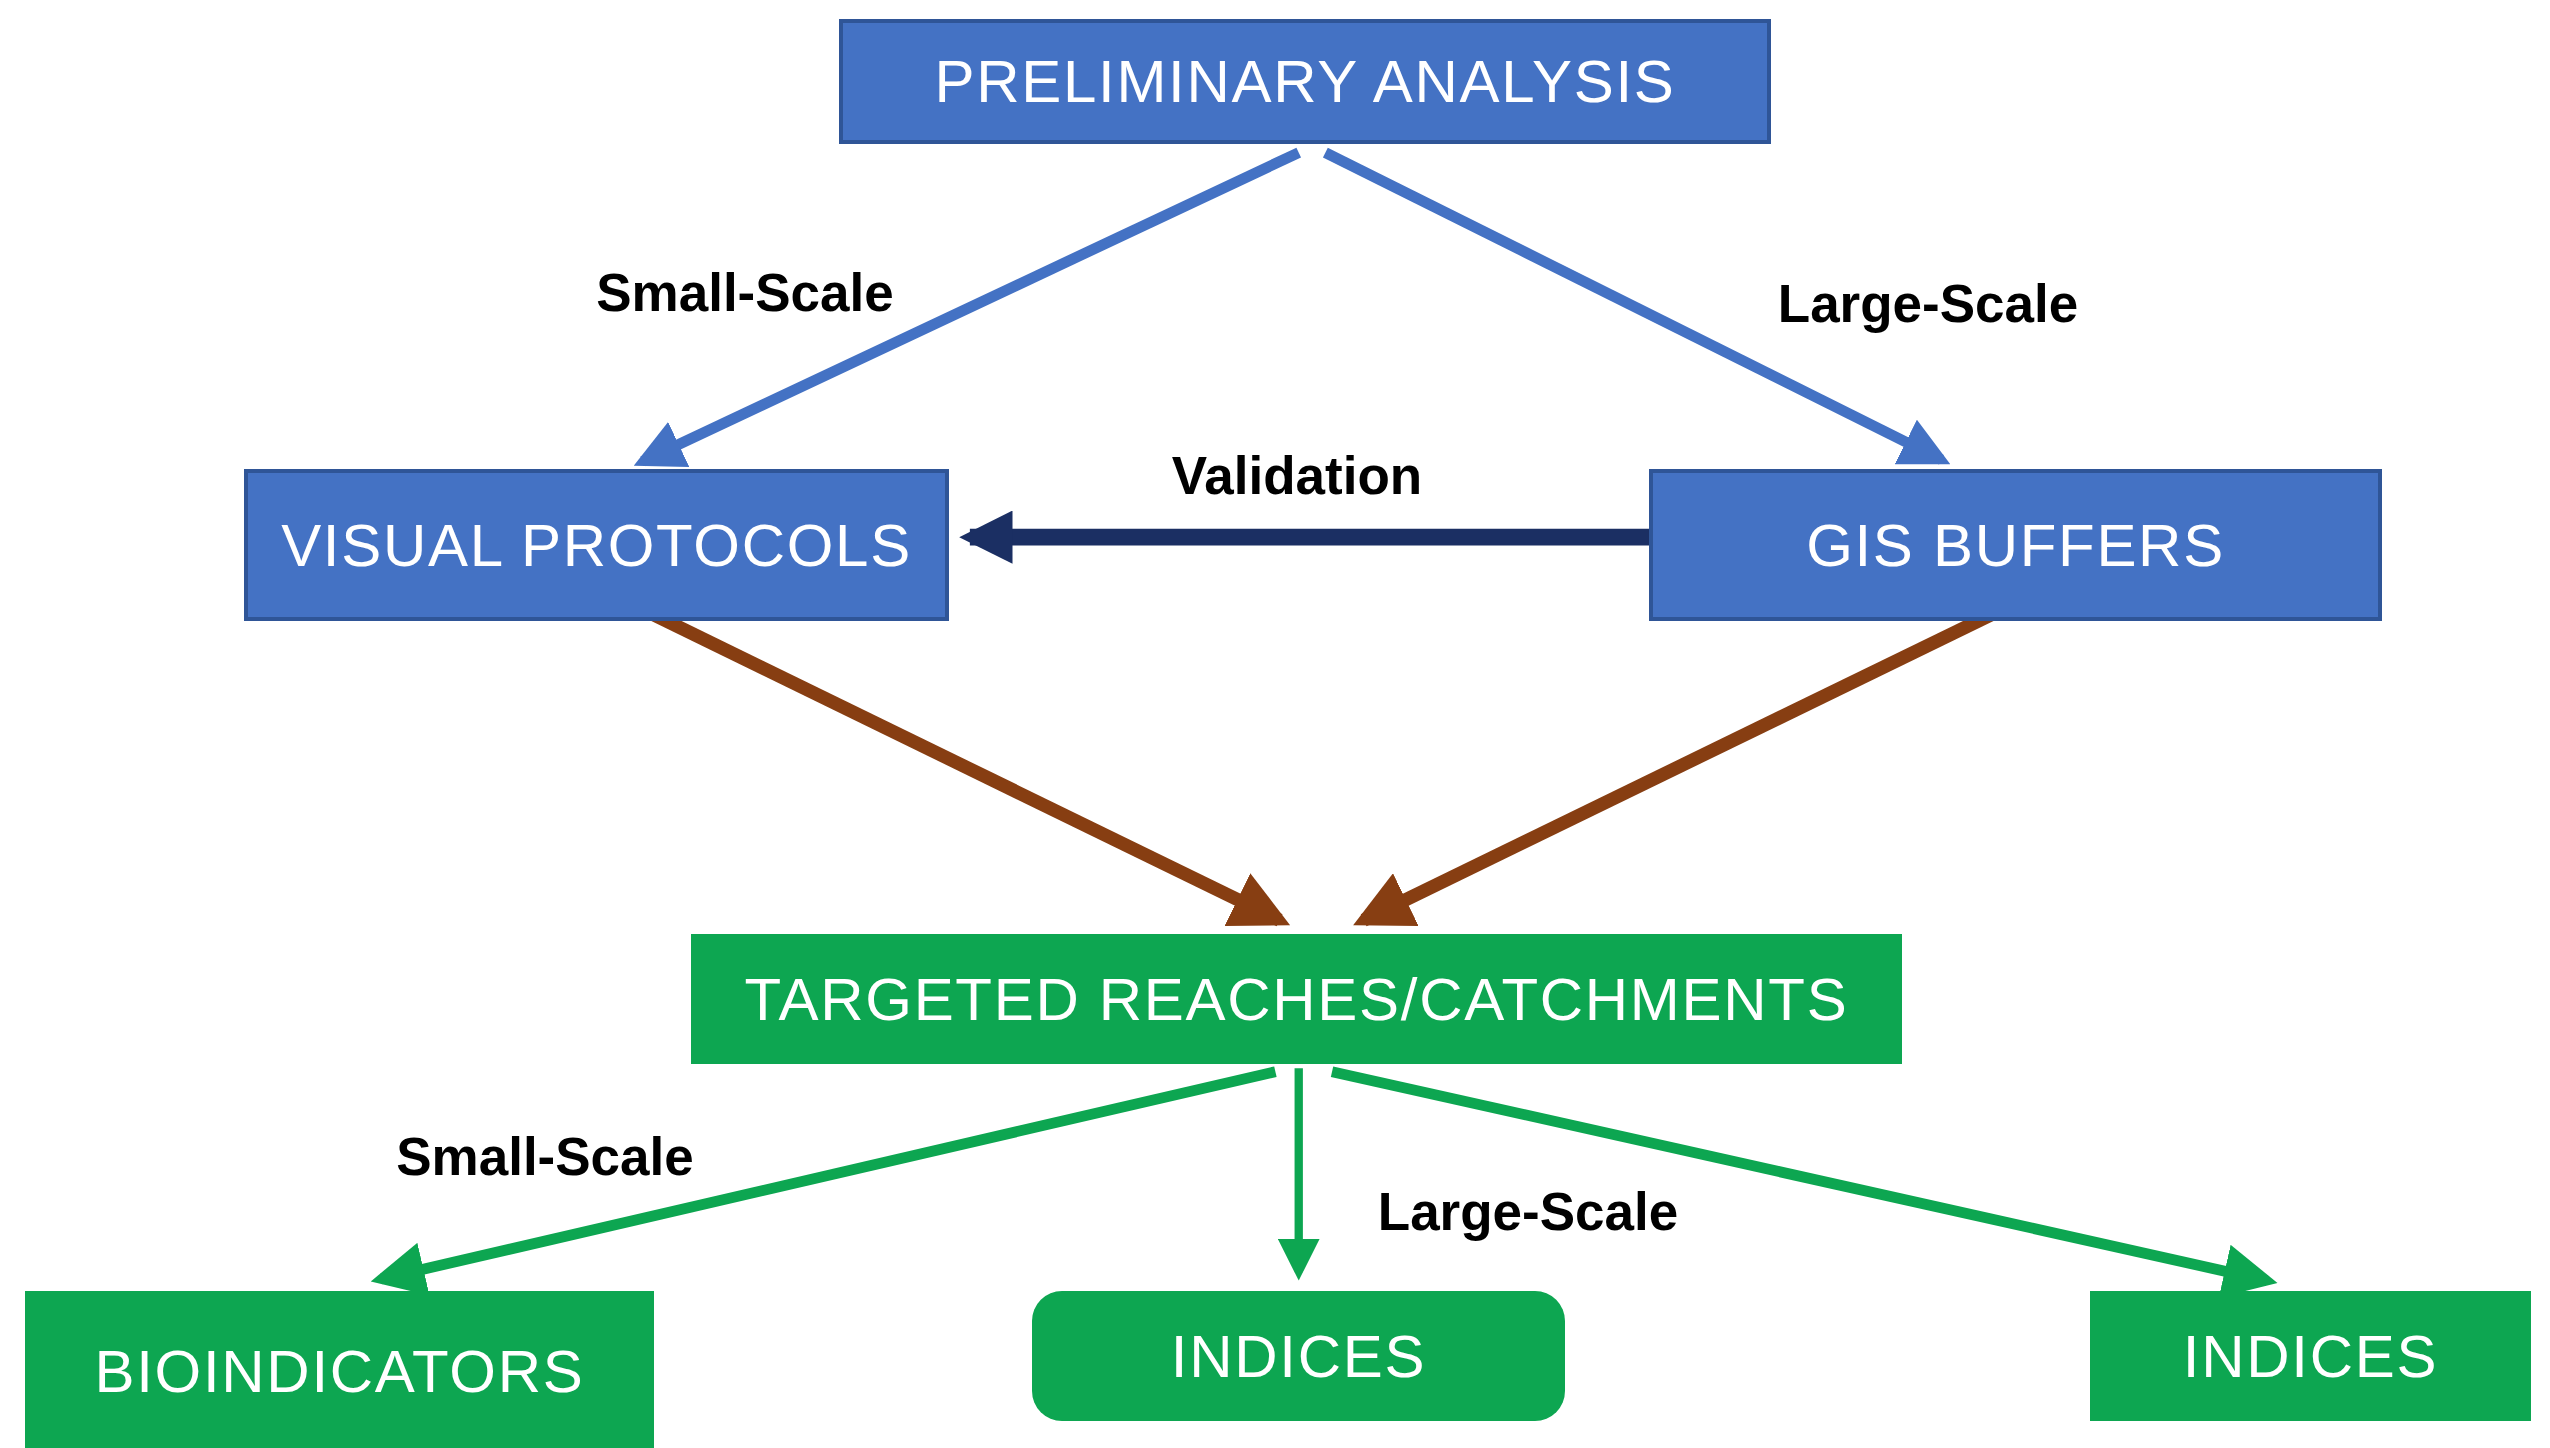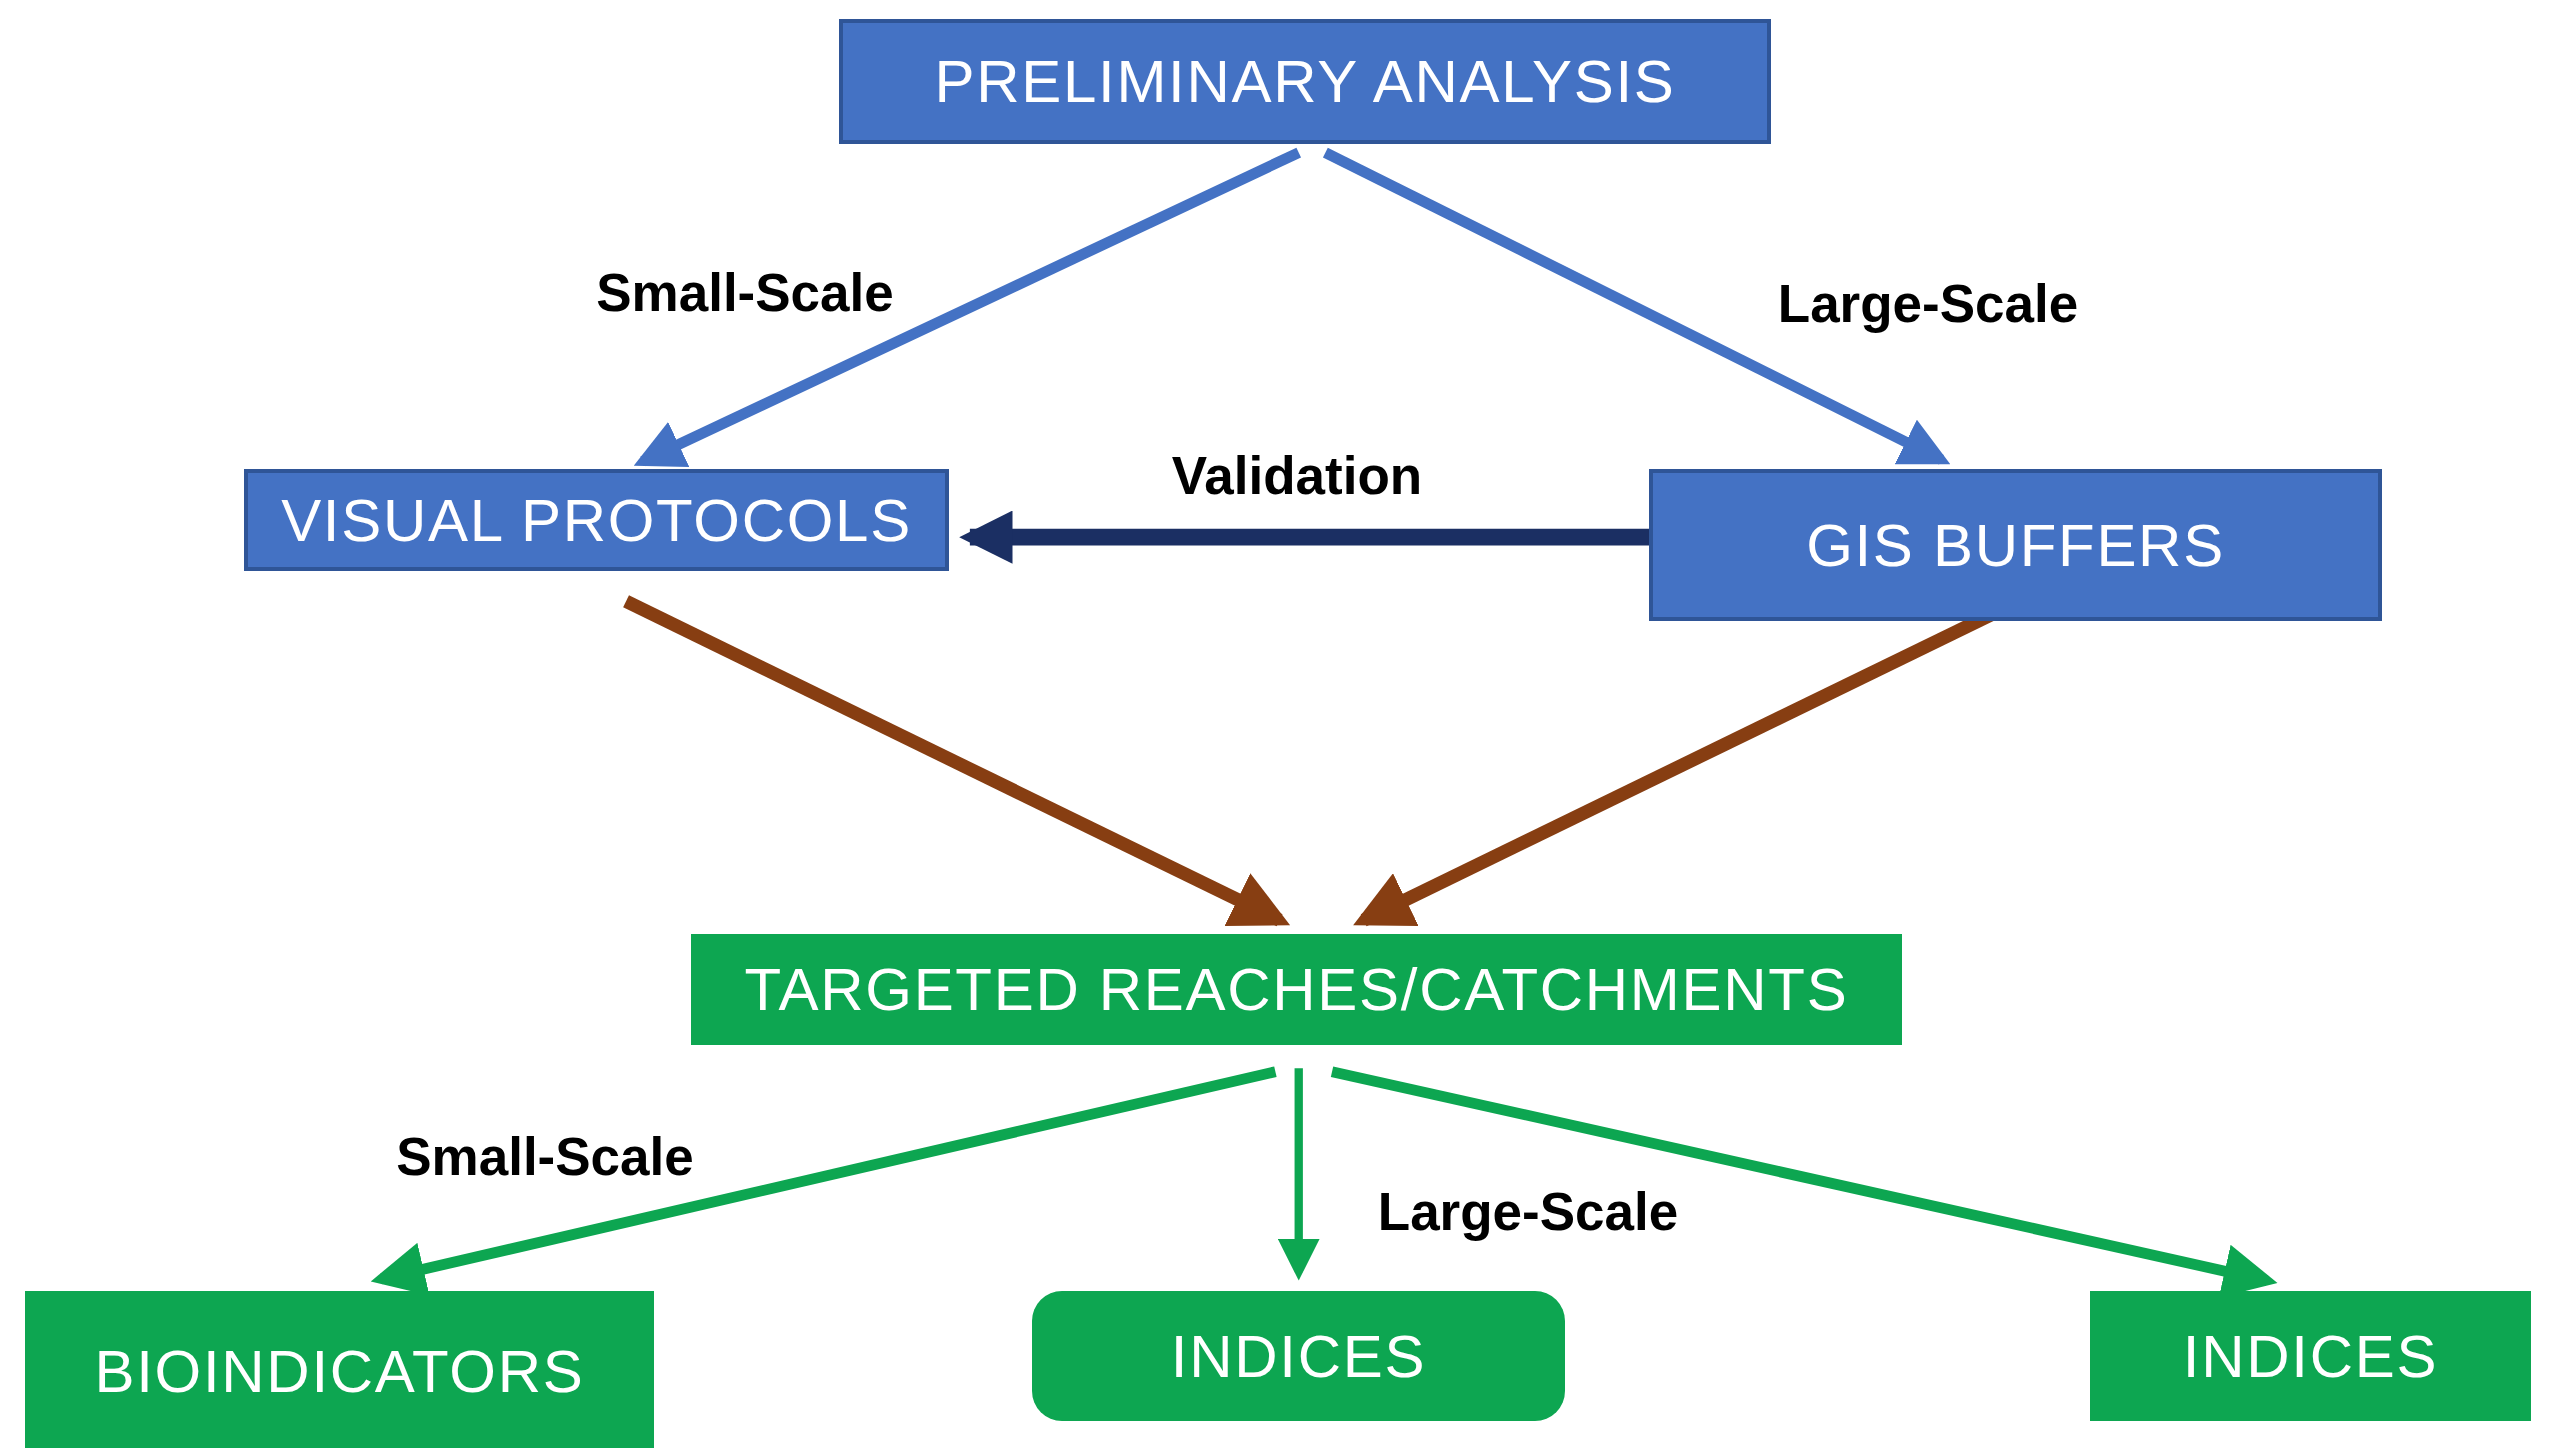--- a/index.html
+++ b/index.html
@@ -47,23 +47,23 @@
     position: absolute;
     z-index: 3;
     transform: translateX(-50%);
     color: var(--label-text, #000000);
     font-size: 53px;
     font-weight: bold;
     white-space: nowrap;
   }
   
   #n-preliminary   { left: 839px; top: 19px;   width: 932px; height: 125px; }
-  #n-visual        { left: 244px;  top: 469px;  width: 705px;  height: 102px; }
+  #n-visual        { left: 244px;  top: 469px;  width: 705px;  height: 152px; }
   #n-gis           { left: 1649px; top: 469px;  width: 733px;  height: 152px; }
-  #n-targeted      { left: 691px;  top: 934px; width: 1211px; height: 111px; }
+  #n-targeted      { left: 691px;  top: 934px; width: 1211px; height: 130px; }
   #n-bioindicators { left: 25px;   top: 1291px; width: 629px;  height: 160px; }
   #n-indices       { left: 1032px; top: 1291px; width: 533px;  height: 130px; border-radius: 30px; }
   #n-models        { left: 2090px; top: 1291px; width: 441px;  height: 130px; }
   
   #l-small-top     { left: 745px;  top: 262px; }
   #l-large-top     { left: 1928px; top: 273px; }
   #l-validation    { left: 1297px; top: 445px; }
   #l-small-bottom  { left: 545px;  top: 1126px; }
   #l-large-bottom  { left: 1528px; top: 1181px; }
   

